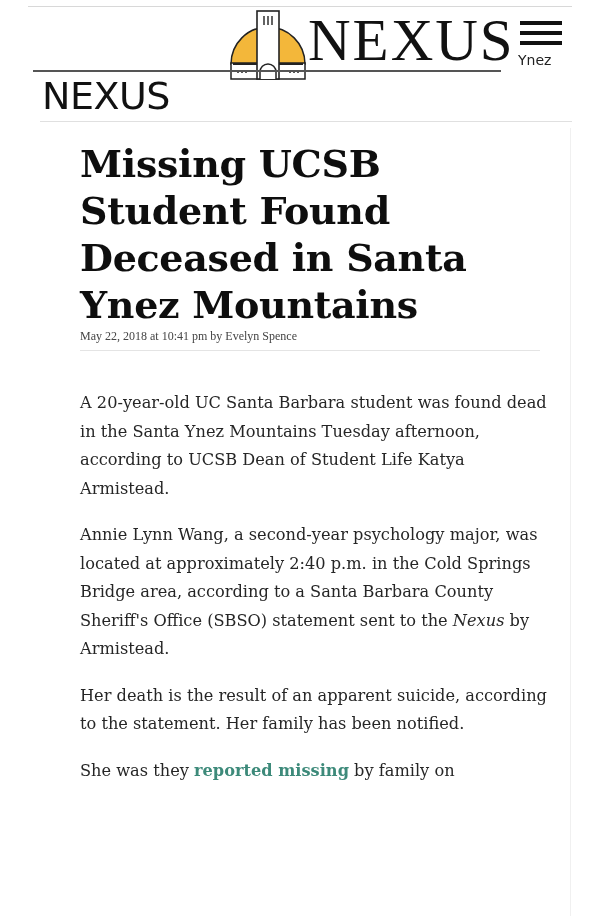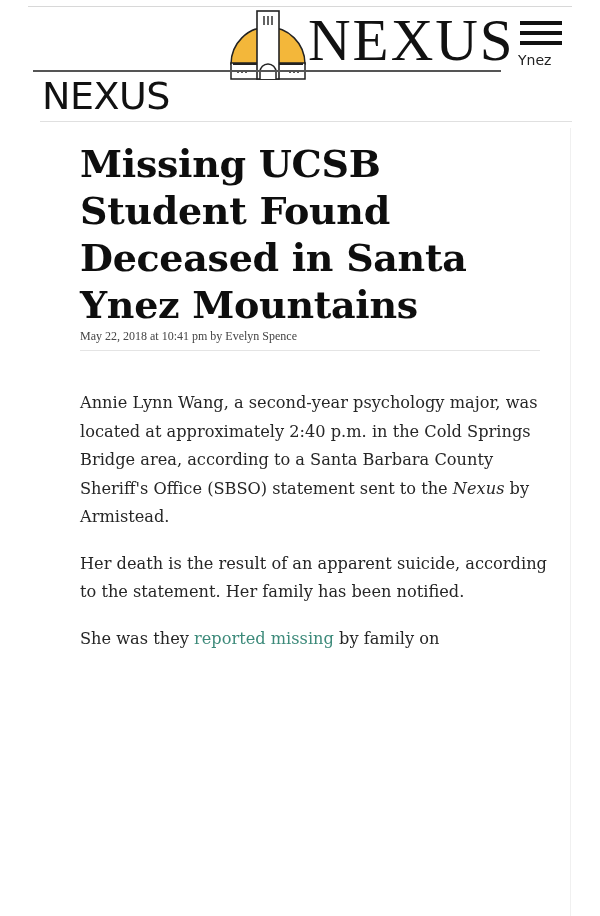--- a/index.html
+++ b/index.html
@@ -154,20 +154,21 @@
       font-size: 16.2px;
       line-height: 28.5px;
       color: #262626;
     }
     .body em {
       font-style: italic;
     }
     .body a {
       color: #3d8a7a;
       text-decoration: none;
+      font-weight: bold;
     }
   </style>
 </head>
 <body>
 
 <div class="top-rule"></div>
 
 <header class="masthead">
   <a class="brand">
     <svg class="logo" viewBox="0 0 82 76" xmlns="http://www.w3.org/2000/svg">
@@ -208,17 +209,18 @@
 <div class="section-label">NEXUS</div>
 <div class="section-rule"></div>
 <div class="content-border"></div>
 
 <article class="article">
   <h1 class="headline">Missing UCSB Student Found Deceased in Santa Ynez Mountains</h1>
   <div class="byline">May 22, 2018 at 10:41 pm by Evelyn Spence</div>
   <div class="byline-rule"></div>
 
   <div class="body">
+    <p>A 20-year-old UC Santa Barbara student was found dead in the Santa Ynez Mountains Tuesday afternoon, according to UCSB Dean of Student Life Katya Armistead.</p>
     <p><span>Annie Lynn Wang, a second-year psychology major, was located at approximately 2:40 p.m. in the Cold Springs Bridge area, according to a Santa Barbara County Sheriff's Office (SBSO) statement sent to the </span><em>Nexus</em><span> by Armistead.</span></p>
     <p>Her death is the result of an apparent suicide, according to the statement. Her family has been notified.</p>
     <p><span>She was they </span><a>reported missing</a><span> by family on</span></p>
   </div>
 </article>
 
 </body></html>

